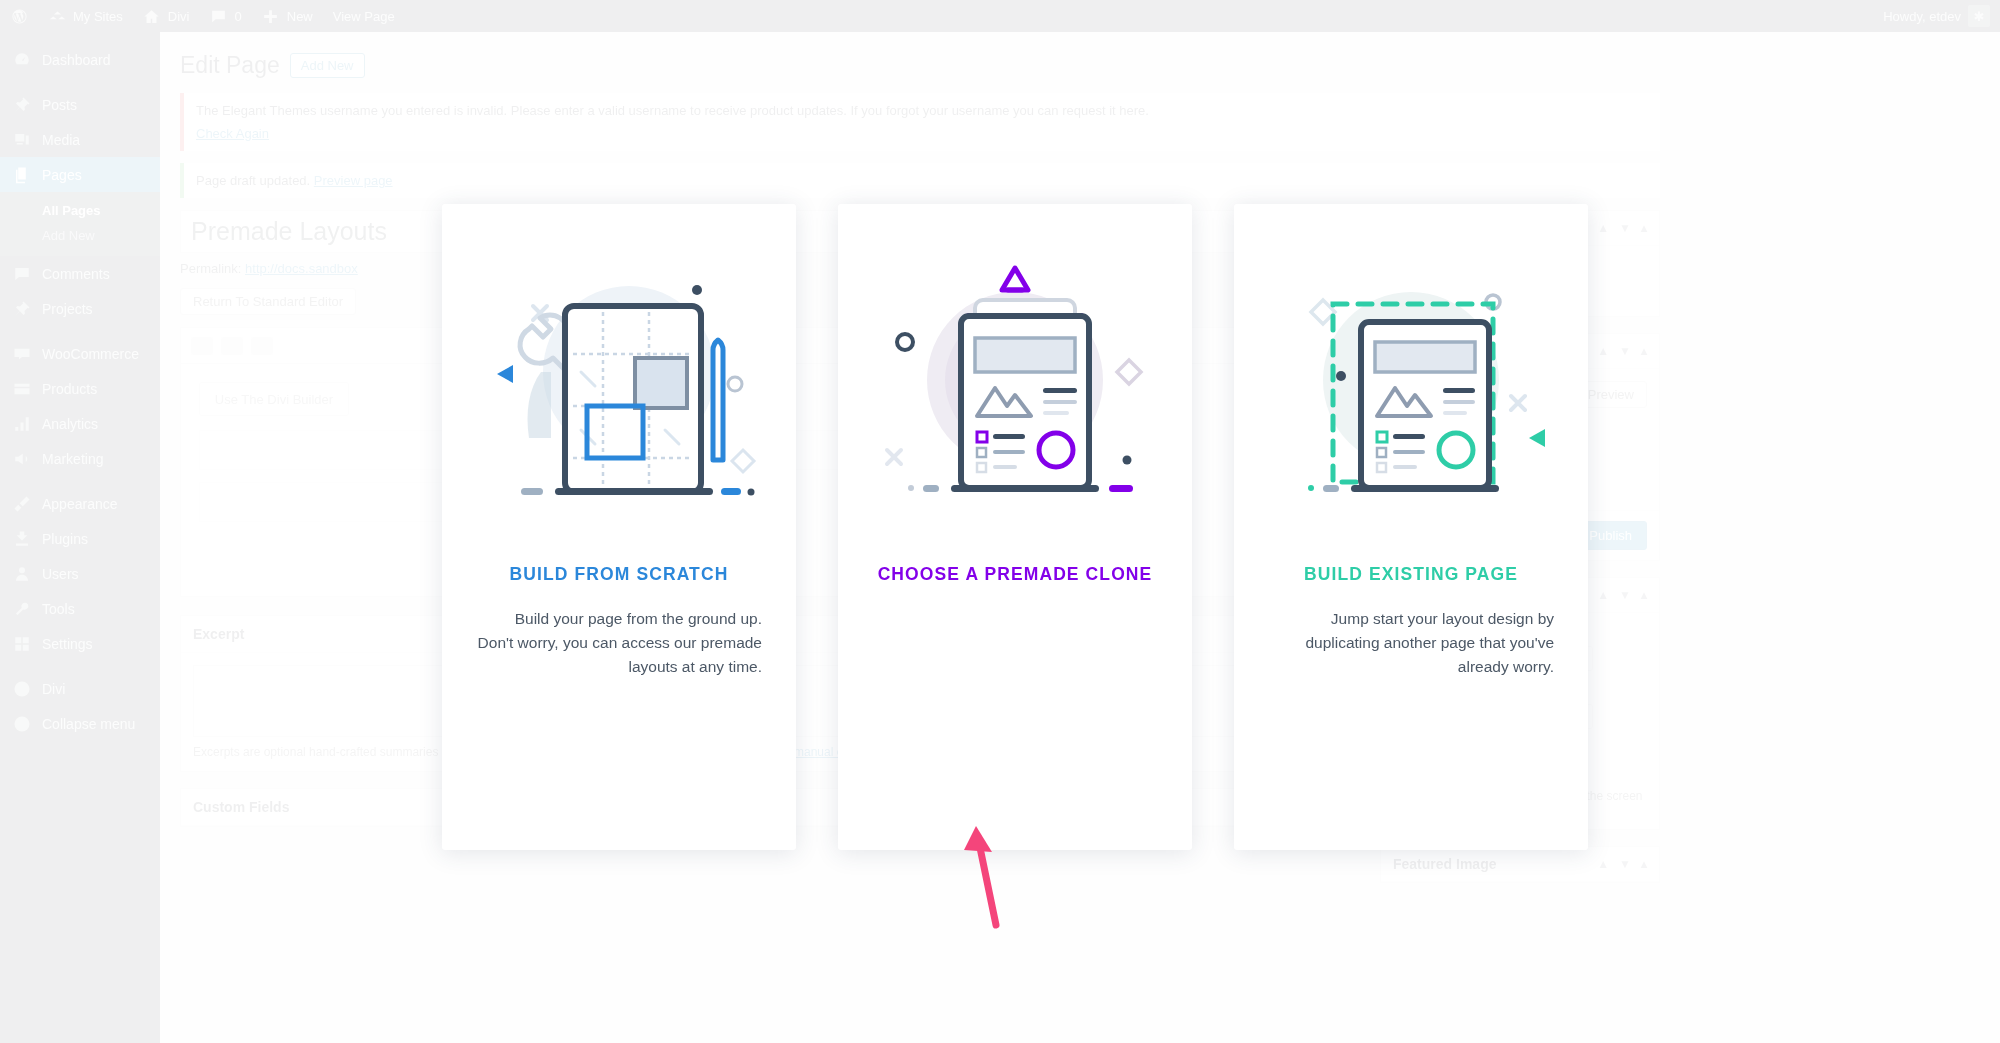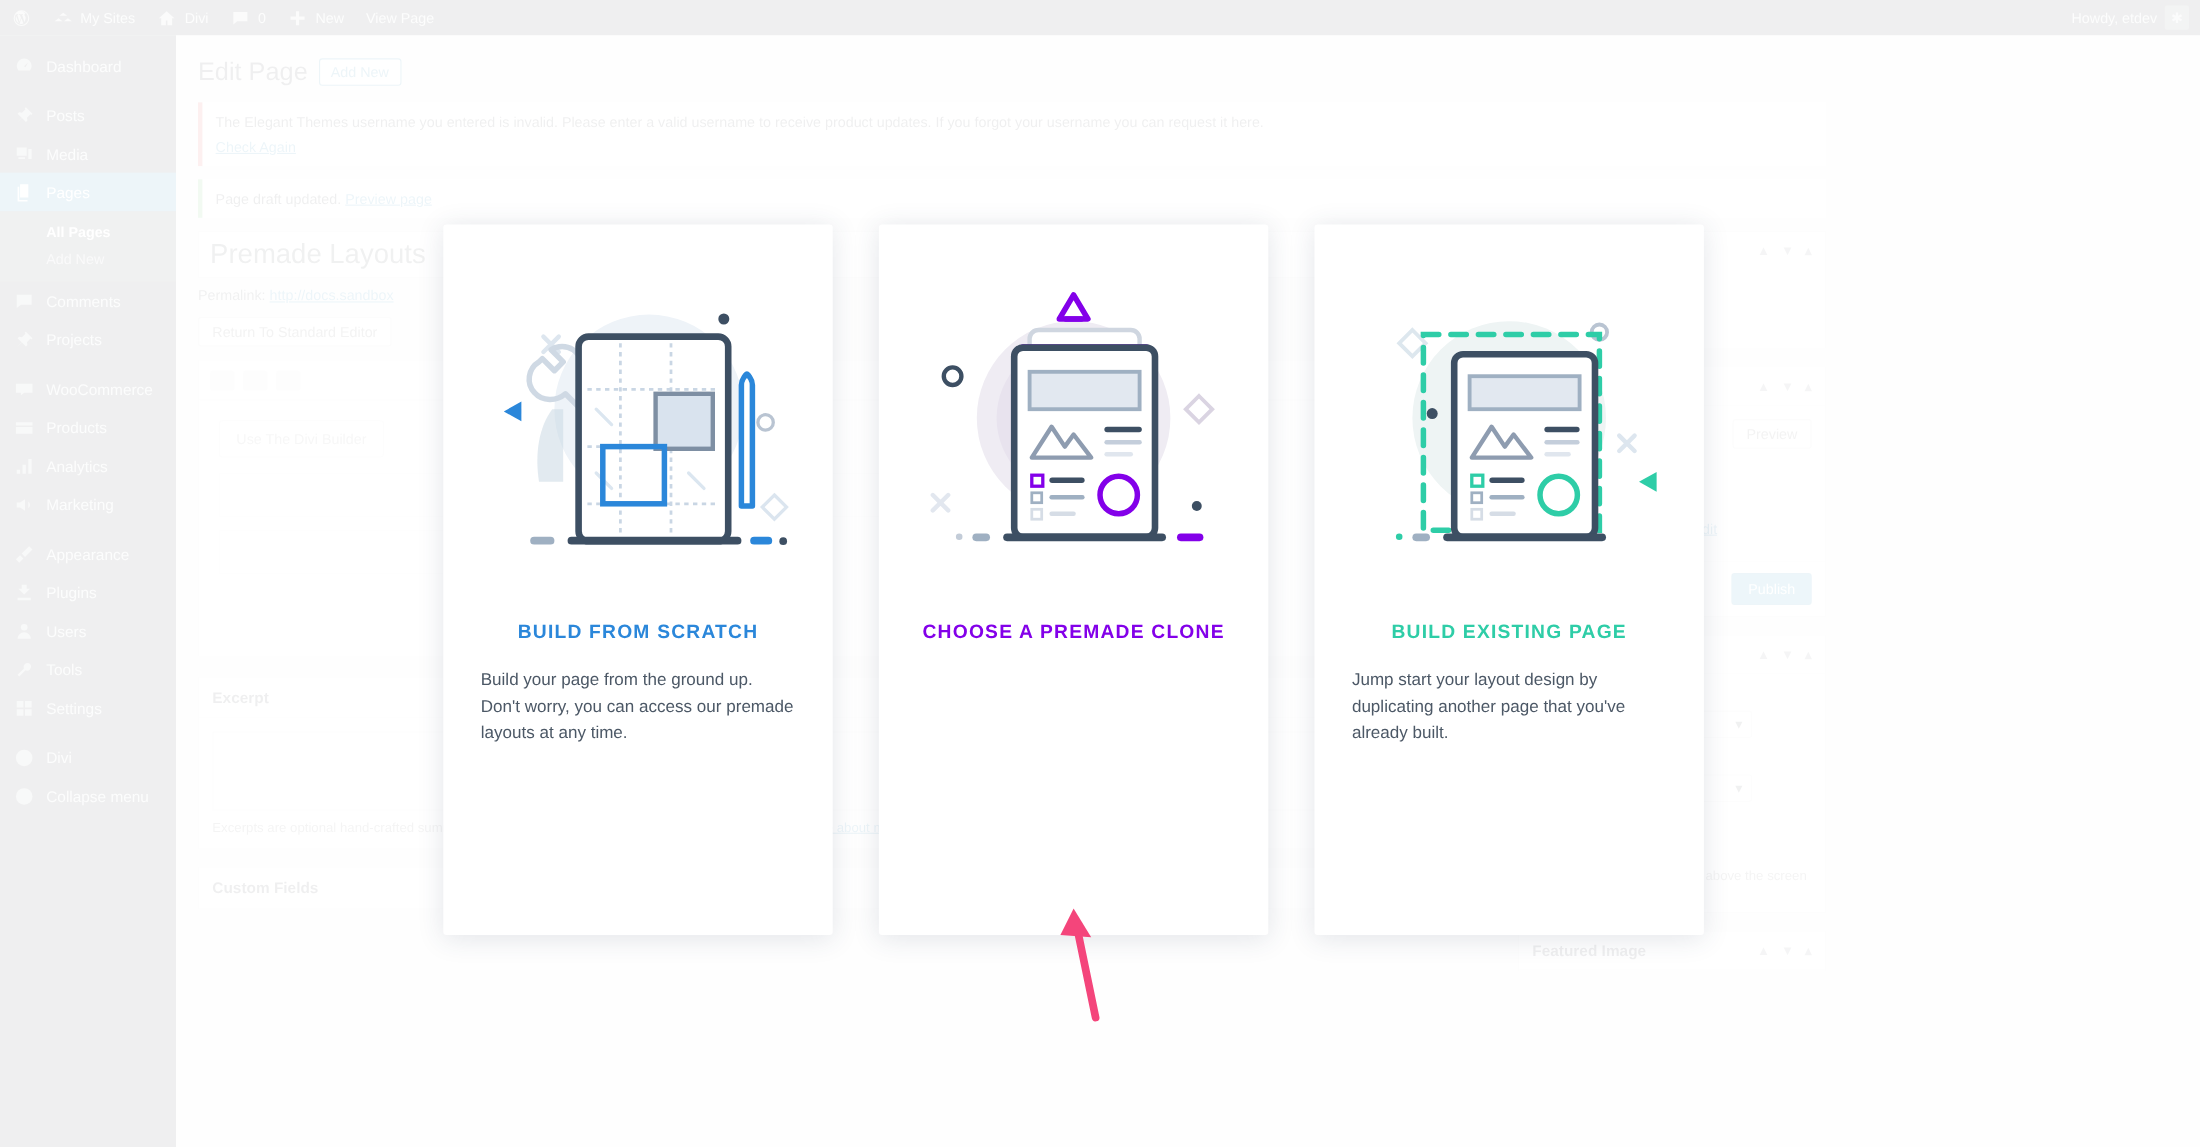--- a/index.html
+++ b/index.html
@@ -161,38 +161,38 @@
 
   
   #veil {
     position: absolute; inset: 0; background: rgba(255,255,255,.93);
     z-index: 10;
   }
 
   
   #cards {
     position: absolute; z-index: 20;
-    top: 204px; left: 403px; width: 1146px;
+    top: 204px; left: 442px; width: 1146px;
     display: flex; gap: 42px;
   }
   .card {
     width: 354px; background: #fff;
     box-shadow: 0 3px 24px rgba(46,65,90,.13);
     border-radius: 3px; overflow: hidden;
     display: flex; flex-direction: column;
     height: 646px;
   }
   .card-art { height: 360px; position: relative; }
   .card-art svg { position: absolute; left: 50%; top: 50%; transform: translate(-50%,-50%); }
   .card-title {
     text-align: center; font-size: 17.5px; font-weight: 700;
     letter-spacing: 1.1px; margin: 0 24px 22px 24px;
   }
   .card-desc {
-    text-align: left; font-size: 15.5px; line-height: 1.55;
+    text-align: right; font-size: 15.5px; line-height: 1.55;
     color: #4c5866; padding: 0 34px;
   }
   .card-cta {
     margin-top: auto; height: 41px;
     display: flex; align-items: center; justify-content: center;
     color: #fff; font-size: 15px; font-weight: 600;
   }
 
   
   #annotation-arrow { position: absolute; z-index: 30; left: 962px; top: 820px; }
@@ -694,20 +694,20 @@
         <rect x="116" y="209" width="9" height="9" fill="none" stroke="#d6dde6" stroke-width="2.5"></rect>
         <rect x="132" y="211" width="24" height="4" rx="2" fill="#d6dde6"></rect>
         <circle cx="195" cy="196" r="17" fill="none" stroke="#2ecda7" stroke-width="5"></circle>
 
         <rect x="90" y="231" width="148" height="7" rx="3.5" fill="#3d4f63"></rect>
         <rect x="62" y="231" width="16" height="7" rx="3.5" fill="#9fb0c2"></rect>
         <circle cx="50" cy="234" r="3" fill="#2ecda7"></circle>
       </svg>
     </div>
     <div class="card-title" style="color:#2ecda7;">BUILD EXISTING PAGE</div>
-    <div class="card-desc">Jump start your layout design by duplicating another page that you've already built.</div>
+    <div class="card-desc">Jump start your layout design by duplicating another page that you've already worry.</div>
   </div>
 </div>
 
 <svg id="annotation-arrow" width="60" height="110" viewBox="0 0 60 110">
   <path d="M34 105 L16 18" stroke="#f4457b" stroke-width="7" stroke-linecap="round" fill="none"></path>
   <path d="M14 6 L30 32 L2 30 Z" fill="#f4457b"></path>
 </svg>
 
 </body></html>

